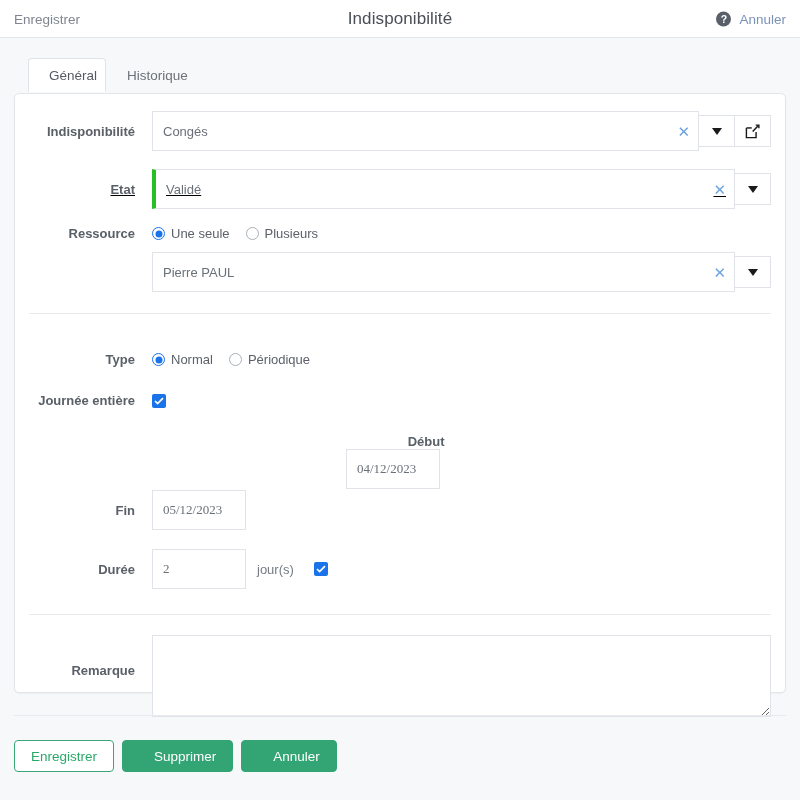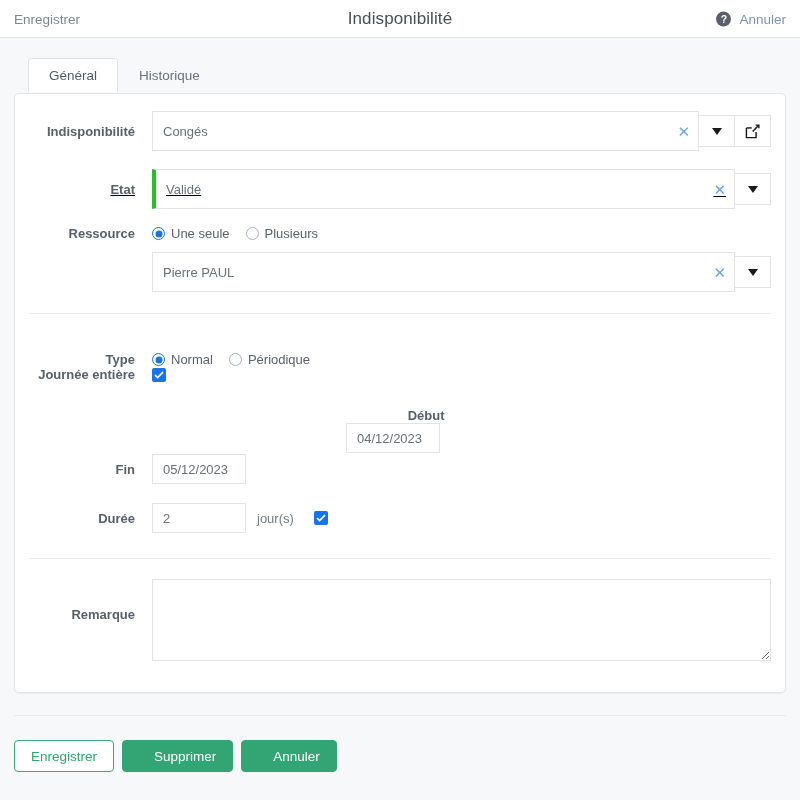--- a/index.html
+++ b/index.html
@@ -40,21 +40,21 @@
     line-height: 1; cursor: pointer;
   }
   .cancel-link { font-size: 13.5px; color: #7b93b8; cursor: pointer; }
 
   
   .tabs {
     position: absolute; left: 28px; top: 58px;
     display: flex; z-index: 3;
   }
   .tab {
-    padding: 9px 20px 8px 20px;
+    padding: 9px 8px 8px 20px;
     font-size: 13.5px; color: #6b7279;
     border: 1px solid transparent;
     border-radius: 4px 4px 0 0;
     cursor: pointer;
     position: relative;
     background: transparent;
   }
   .tab.active {
     background: #ffffff;
     border-color: #e0e3e7;
@@ -138,24 +138,24 @@
   .cbx {
     width: 14px; height: 14px; border-radius: 2px;
     background: #1a73e8; flex: none;
     display: flex; align-items: center; justify-content: center;
     cursor: pointer;
   }
   .cbx svg { display: block; }
 
   
   .inp-sm {
-    height: 30px; width: 94px;
+    height: 40px; width: 94px;
     border: 1px solid #e0e3e7; background: #fff;
     font-size: 13px; color: #6a7078;
-    display: flex; align-items: center; padding: 0 10px; flex: none;
+    display: flex; align-items: center; padding: 0 10px; flex: none; font-family: Liberation Serif, serif;
   }
   .inp-date { width: 94px; }
   .unit { font-size: 13px; color: #747b83; margin-left: 11px; margin-right: 20px; }
 
   .divider {
     height: 1px; background: #e8eaed; margin: 0 14px;
   }
 
   textarea.remark {
     flex: 1 1 auto;
@@ -280,21 +280,21 @@
           <span class="radio-lbl">Normal</span>
         </div>
         <div class="radio-item">
           <span class="radio"></span>
           <span class="radio-lbl">Périodique</span>
         </div>
       </div>
     </div>
   </div>
 
-  <div class="row" style="">
+  <div class="row" style="margin-top:26px;">
     <div class="lbl">Journée entière</div>
     <div class="field">
       <div class="cbx">
         <svg width="10" height="8" viewBox="0 0 10 8">
           <path d="M1 4 L3.6 6.6 L9 1.2" fill="none" stroke="#ffffff" stroke-width="1.7"></path>
         </svg>
       </div>
     </div>
   </div>
 

